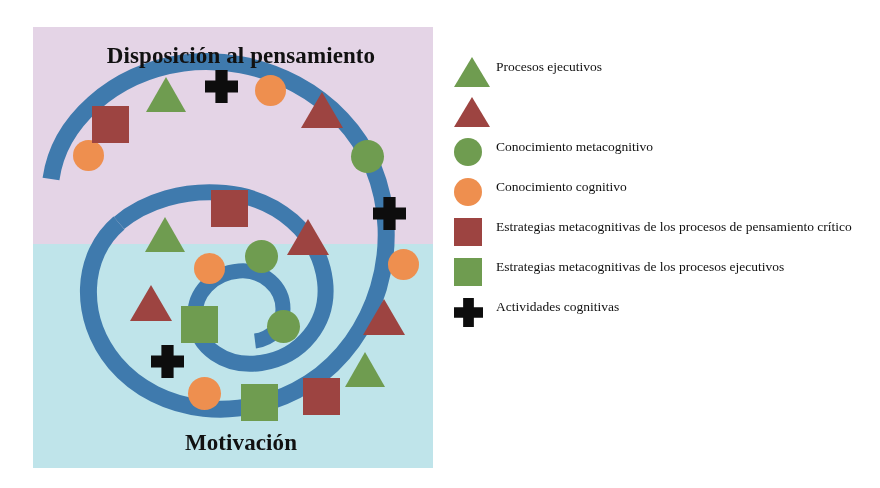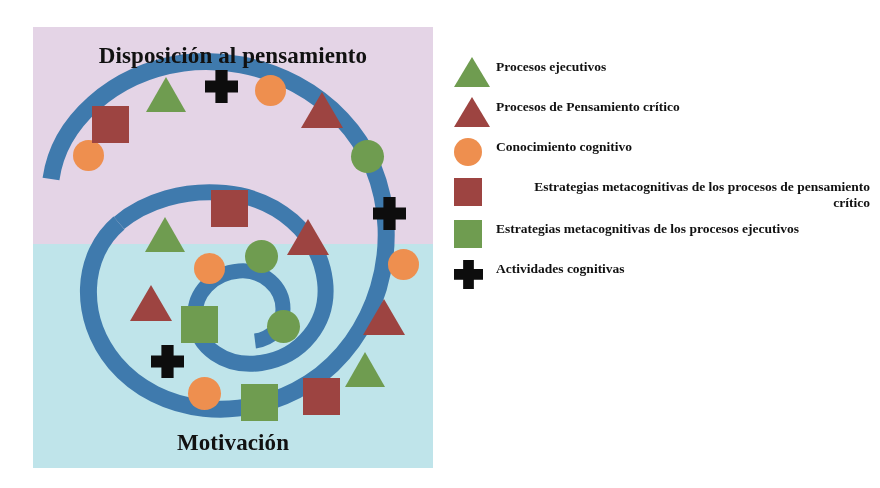--- a/index.html
+++ b/index.html
@@ -47,20 +47,21 @@
     height: 441px;
   }
 
   .panel-title {
     position: absolute;
     width: 100%;
     text-align: center;
     font-weight: bold;
     color: #111111;
     letter-spacing: 0.1px;
+    padding-left: 8px;
   }
   #title-top {
     top: 16px;
     font-size: 23px;
   }
   #title-bottom {
     top: 403px;
     font-size: 23px;
   }
 
@@ -92,25 +93,24 @@
     width: 46px;
     min-width: 46px;
     height: 38px;
     position: relative;
   }
   .legend-swatch {
     position: absolute;
   }
   .legend-label {
     font-size: 13.5px;
-    font-weight: bold;
+    font-weight: normal;
     color: #111111;
     line-height: 1.22;
     padding-top: 7px;
-    text-align: right;
   }
 </style>
 </head>
 <body>
 
 <div id="diagram-panel">
 
   <div class="panel-band" id="band-top"></div>
   <div class="panel-band" id="band-bottom"></div>
 
@@ -170,21 +170,26 @@
     <div class="legend-row">
       <div class="legend-swatch-box">
         <div class="legend-swatch m-tri" style="border-left: 18px solid transparent; border-right: 18px solid transparent; border-bottom: 30.96px solid rgb(111, 156, 80); left: 4px; top: 5px;"></div>
       </div>
       <div class="legend-label">Procesos ejecutivos</div>
     </div>
     <div class="legend-row">
       <div class="legend-swatch-box">
         <div class="legend-swatch m-tri" style="border-left: 18px solid transparent; border-right: 18px solid transparent; border-bottom: 30.96px solid rgb(157, 68, 65); left: 4px; top: 5px;"></div>
       </div>
-      <div class="legend-label">Procesos de Pensamiento crítico</div>
+    </div>
+    <div class="legend-row">
+      <div class="legend-swatch-box">
+        <div class="legend-swatch m-circle" style="width: 28px; height: 28px; background: rgb(111, 156, 80); left: 4px; top: 6px;"></div>
+      </div>
+      <div class="legend-label">Conocimiento  metacognitivo</div>
     </div>
     <div class="legend-row">
       <div class="legend-swatch-box">
         <div class="legend-swatch m-circle" style="width: 28px; height: 28px; background: rgb(238, 143, 79); left: 4px; top: 6px;"></div>
       </div>
       <div class="legend-label">Conocimiento  cognitivo</div>
     </div>
     <div class="legend-row">
       <div class="legend-swatch-box">
         <div class="legend-swatch" style="width: 28px; height: 28px; background: rgb(157, 68, 65); left: 4px; top: 6px;"></div>

